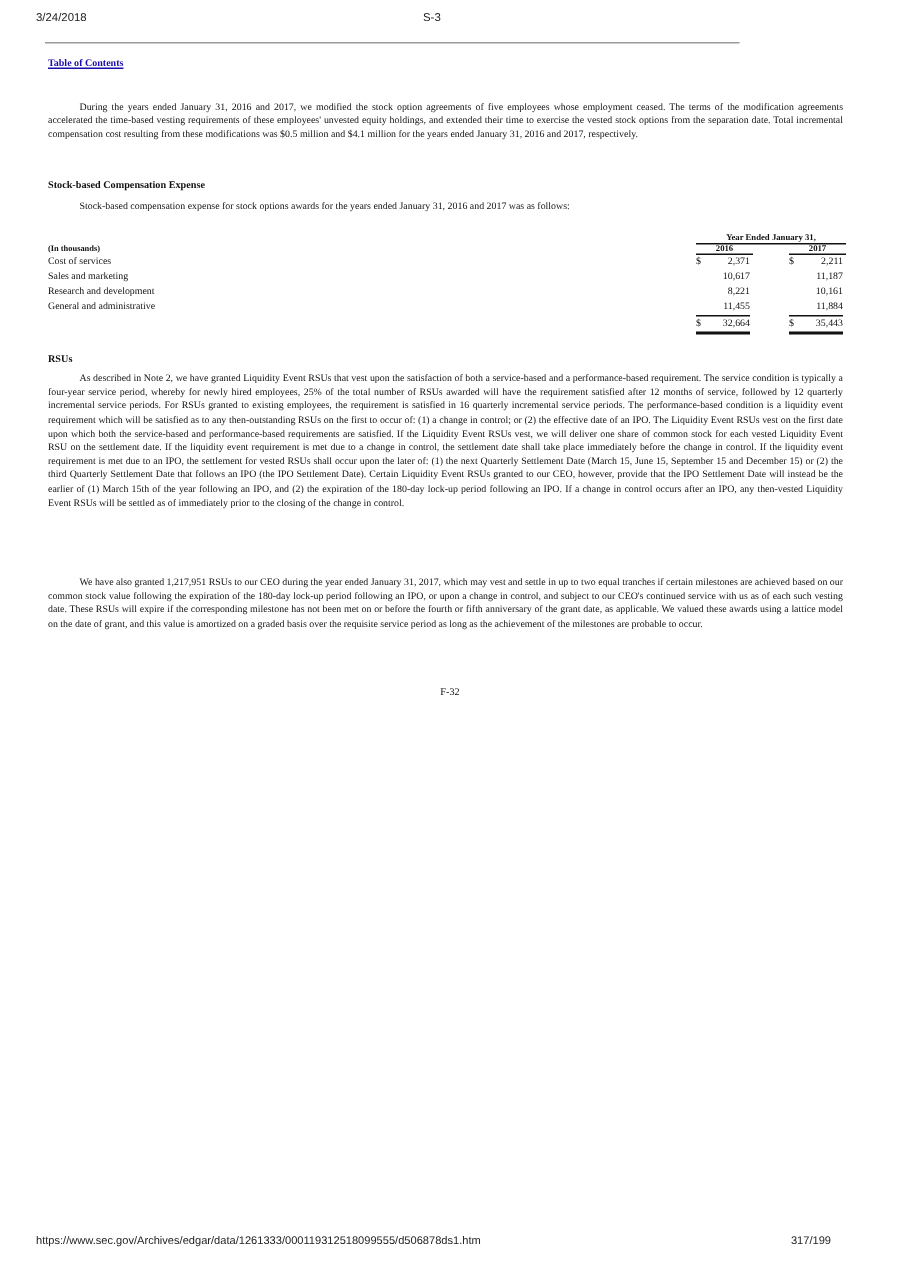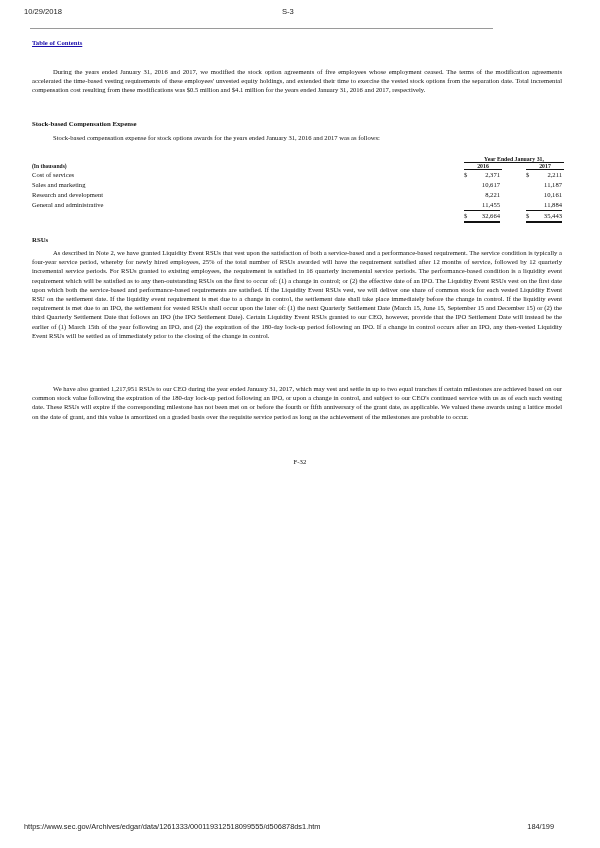--- a/index.html
+++ b/index.html
@@ -53,21 +53,21 @@
       position: absolute; top: 822px; left: 24px; right: 24px;
       font-family: "Liberation Sans", sans-serif; font-size: 7.4px; color: #222;
     }
     .footer .url { position: absolute; left: 0; top: 0; }
     .footer .pages { position: absolute; right: 22px; top: 0; }
   </style>
 </head>
 <body>
 
 <div class="hdr">
-  <span class="date">10/29/2018</span>
+  <span class="date">3/24/2018</span>
   <span class="title">S-3</span>
 </div>
 <div class="rule"></div>
 
 <a class="toc">Table of Contents</a>
 
 <div class="para" style="top:67px;">
   <span class="indent"></span><span>During the years ended January 31, 2016 and 2017, we modified the stock option agreements of five employees whose employment ceased. The terms of the modification agreements accelerated the time-based vesting requirements of these employees' unvested equity holdings, and extended their time to exercise the vested stock options from the separation date. Total incremental compensation cost resulting from these modifications was $0.5 million and $4.1 million for the years ended January 31, 2016 and 2017, respectively.</span>
 </div>
 
@@ -141,14 +141,14 @@
   <span class="indent"></span><span>As described in Note 2, we have granted Liquidity Event RSUs that vest upon the satisfaction of both a service-based and a performance-based requirement. The service condition is typically a four-year service period, whereby for newly hired employees, 25% of the total number of RSUs awarded will have the requirement satisfied after 12 months of service, followed by 12 quarterly incremental service periods. For RSUs granted to existing employees, the requirement is satisfied in 16 quarterly incremental service periods. The performance-based condition is a liquidity event requirement which will be satisfied as to any then-outstanding RSUs on the first to occur of: (1) a change in control; or (2) the effective date of an IPO. The Liquidity Event RSUs vest on the first date upon which both the service-based and performance-based requirements are satisfied. If the Liquidity Event RSUs vest, we will deliver one share of common stock for each vested Liquidity Event RSU on the settlement date. If the liquidity event requirement is met due to a change in control, the settlement date shall take place immediately before the change in control. If the liquidity event requirement is met due to an IPO, the settlement for vested RSUs shall occur upon the later of: (1) the next Quarterly Settlement Date (March 15, June 15, September 15 and December 15) or (2) the third Quarterly Settlement Date that follows an IPO (the IPO Settlement Date). Certain Liquidity Event RSUs granted to our CEO, however, provide that the IPO Settlement Date will instead be the earlier of (1) March 15th of the year following an IPO, and (2) the expiration of the 180-day lock-up period following an IPO. If a change in control occurs after an IPO, any then-vested Liquidity Event RSUs will be settled as of immediately prior to the closing of the change in control.</span>
 </div>
 <div class="para" style="top:384px;">
   <span class="indent"></span><span>We have also granted 1,217,951 RSUs to our CEO during the year ended January 31, 2017, which may vest and settle in up to two equal tranches if certain milestones are achieved based on our common stock value following the expiration of the 180-day lock-up period following an IPO, or upon a change in control, and subject to our CEO's continued service with us as of each such vesting date. These RSUs will expire if the corresponding milestone has not been met on or before the fourth or fifth anniversary of the grant date, as applicable. We valued these awards using a lattice model on the date of grant, and this value is amortized on a graded basis over the requisite service period as long as the achievement of the milestones are probable to occur.</span>
 </div>
 
 <div class="pgnum">F-32</div>
 
 <div class="footer">
   <span class="url">https://www.sec.gov/Archives/edgar/data/1261333/000119312518099555/d506878ds1.htm</span>
-  <span class="pages">184/199</span>
+  <span class="pages">317/199</span>
 </div>
 
 </body></html>

